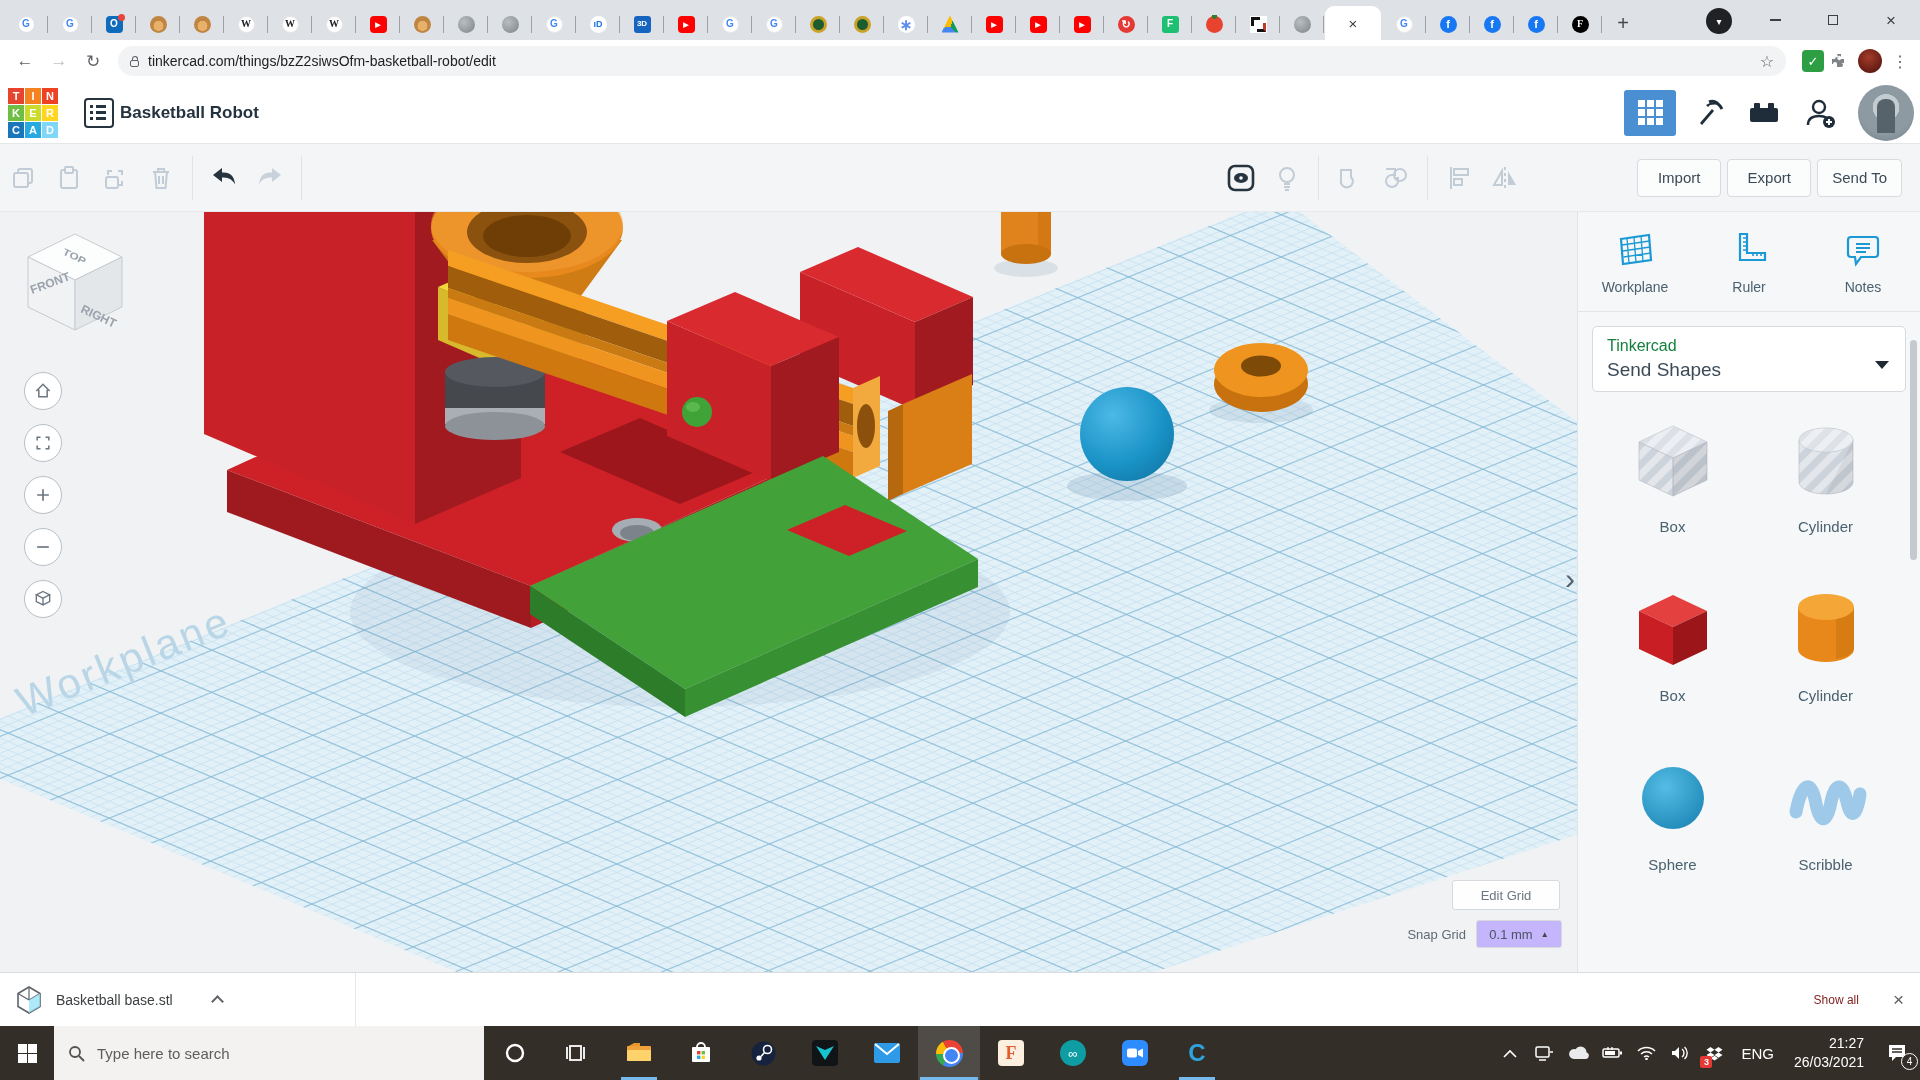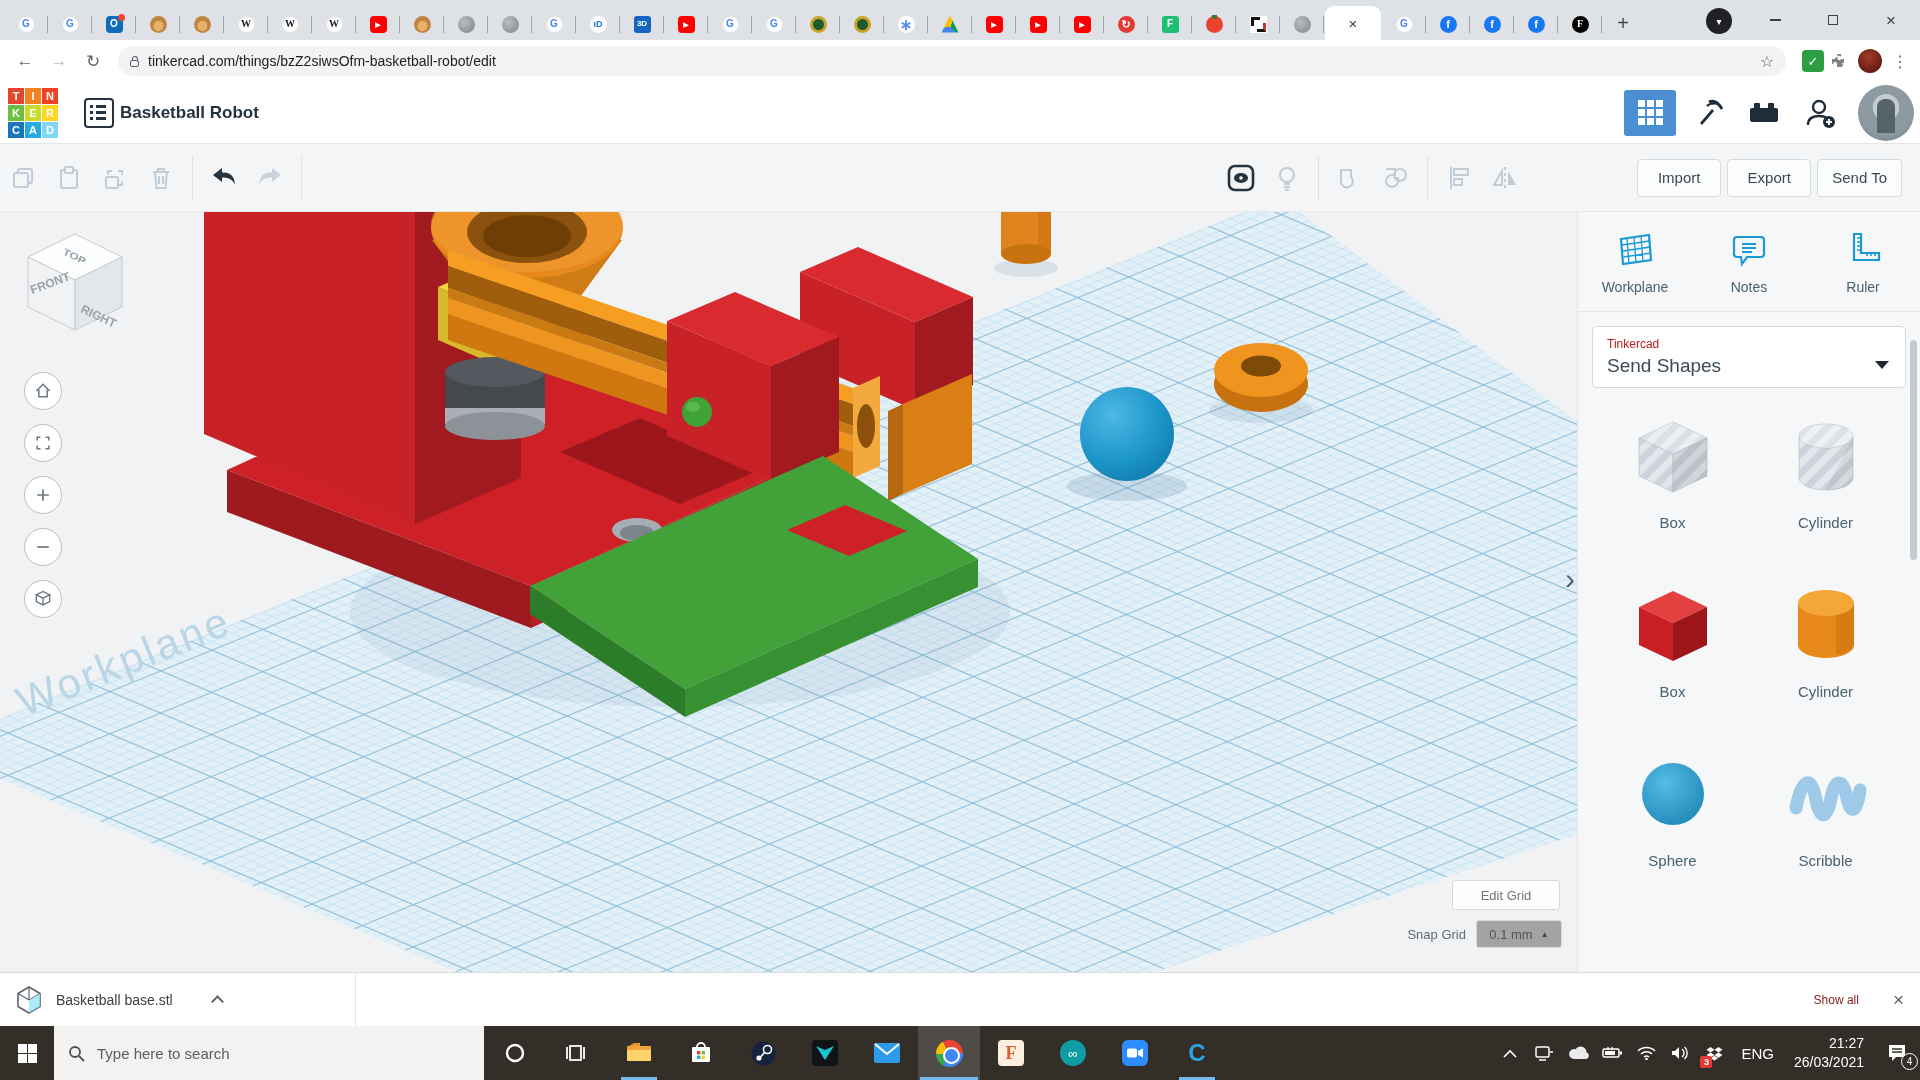--- a/index.html
+++ b/index.html
@@ -86,30 +86,30 @@
   .viewport{position:relative;width:1577px;overflow:hidden;background:#f0f2f4}
   .scene{position:absolute;inset:0;width:100%;height:100%}
 
   .viewcube{position:absolute;left:16px;top:12px;cursor:pointer}
   .navcol{position:absolute;left:24px;top:160px;display:flex;flex-direction:column;gap:14px}
   .navbtn2{width:38px;height:38px;border-radius:50%;background:#fff;border:1px solid #b9bfc5;display:flex;align-items:center;justify-content:center;cursor:pointer}
   .collapse-arrow{position:absolute;right:2px;top:352px;font-size:30px;color:#55616c;cursor:pointer;line-height:1}
   .editgrid-btn{position:absolute;right:17px;bottom:62px;width:108px;height:30px;border:1px solid #d6dade;border-radius:3px;background:rgba(255,255,255,.92);color:#6b7681;font-size:13px;display:flex;align-items:center;justify-content:center;cursor:pointer}
   .snaprow{position:absolute;right:15px;bottom:24px;display:flex;align-items:center;gap:10px}
   .snaplabel{font-size:13px;color:#5f6b76}
-  .snapselect{width:86px;height:28px;border:1px solid #d6dade;border-radius:3px;background:#a3a3a3;display:flex;align-items:center;justify-content:center;gap:8px;font-size:13px;color:#4a5560;cursor:pointer}
+  .snapselect{width:86px;height:28px;border:1px solid #d6dade;border-radius:3px;background:#c4b5fd;display:flex;align-items:center;justify-content:center;gap:8px;font-size:13px;color:#4a5560;cursor:pointer}
   .snapselect .caret-up{font-size:8px;color:#444}
 
   
   .panel{width:343px;background:#f6f7f8;border-left:1px solid #e2e5e8;position:relative;display:flex;flex-direction:column}
   .panel-tools{height:100px;display:flex;border-bottom:1px solid #e2e5e8}
   .ptool{flex:1;display:flex;flex-direction:column;align-items:center;justify-content:center;gap:8px;cursor:pointer}
   .ptool .plabel{font-size:14px;color:#4a6170}
   .lib-select{margin:14px 14px 6px;background:#fff;border:1px solid #d6dade;border-radius:5px;padding:10px 14px;position:relative;cursor:pointer}
-  .lib-kicker{font-size:12px;color:#b91c1c}
+  .lib-kicker{font-size:16px;color:#15803d}
   .lib-name{font-size:19px;color:#3b4a57;margin-top:4px}
   .lib-caret{position:absolute;right:16px;top:34px;width:0;height:0;border-left:7px solid transparent;border-right:7px solid transparent;border-top:8px solid #1f2933}
   .shape-grid{display:grid;grid-template-columns:1fr 1fr;padding:16px 18px 0;row-gap:48px}
   .shape-cell{display:flex;flex-direction:column;align-items:center;cursor:pointer}
   .shape-cell .slabel{font-size:15px;color:#4a6170;margin-top:12px}
   .scroll-thumb{position:absolute;right:3px;top:128px;width:7px;height:220px;border-radius:4px;background:#c5cacf;cursor:pointer}
 
   
   .shelf{height:54px;background:#fff;border-top:1px solid #dadce0;display:flex;align-items:center;padding:0 16px;position:relative}
   .dl-item{display:flex;align-items:center;gap:14px;cursor:pointer}
@@ -658,31 +658,31 @@
       <div class="panel-tools">
         <div class="ptool">
           <svg width="42" height="42" viewBox="0 0 42 42">
               <polygon points="7,10 35,6 37,31 9,35" fill="none" stroke="#1b99d5" stroke-width="2.2"></polygon>
               <path d="M13,9.2 L15,34.4 M20,8.2 L22,33.5 M27,7.3 L29,32.5 M7.8,16 L35.5,12 M8.6,22 L36.2,18 M9.4,28 L36.9,24" stroke="#1b99d5" stroke-width="1.3"></path>
             </svg>
           <span class="plabel">Workplane</span>
         </div>
         <div class="ptool">
           <svg width="42" height="42" viewBox="0 0 42 42">
+              <path d="M12,5 h7 v19 h18 v7 H12 Z" fill="none" stroke="#1b99d5" stroke-width="2.2"></path>
+              <path d="M15,9h4 M15,13h3 M15,17h4 M15,21h3 M25,27v-3 M29,27v-4 M33,27v-3" stroke="#1b99d5" stroke-width="1.6"></path>
+            </svg>
+          <span class="plabel">Ruler</span>
+        </div>
+        <div class="ptool">
+          <svg width="42" height="42" viewBox="0 0 42 42">
               <path d="M9,8 h24 a3,3 0 0 1 3,3 v14 a3,3 0 0 1 -3,3 h-14 l-5,7 -1,-7 h-4 a3,3 0 0 1 -3,-3 V11 a3,3 0 0 1 3,-3 Z" fill="none" stroke="#1b99d5" stroke-width="2.2"></path>
               <path d="M14,15h14 M14,19h14 M14,23h10" stroke="#1b99d5" stroke-width="1.8"></path>
             </svg>
           <span class="plabel">Notes</span>
-        </div>
-        <div class="ptool">
-          <svg width="42" height="42" viewBox="0 0 42 42">
-              <path d="M12,5 h7 v19 h18 v7 H12 Z" fill="none" stroke="#1b99d5" stroke-width="2.2"></path>
-              <path d="M15,9h4 M15,13h3 M15,17h4 M15,21h3 M25,27v-3 M29,27v-4 M33,27v-3" stroke="#1b99d5" stroke-width="1.6"></path>
-            </svg>
-          <span class="plabel">Ruler</span>
         </div>
       </div>
 
       <div class="lib-select">
         <div class="lib-kicker">Tinkercad</div>
         <div class="lib-name">Send Shapes</div>
         <div class="lib-caret"></div>
       </div>
 
       <div class="shape-grid">

